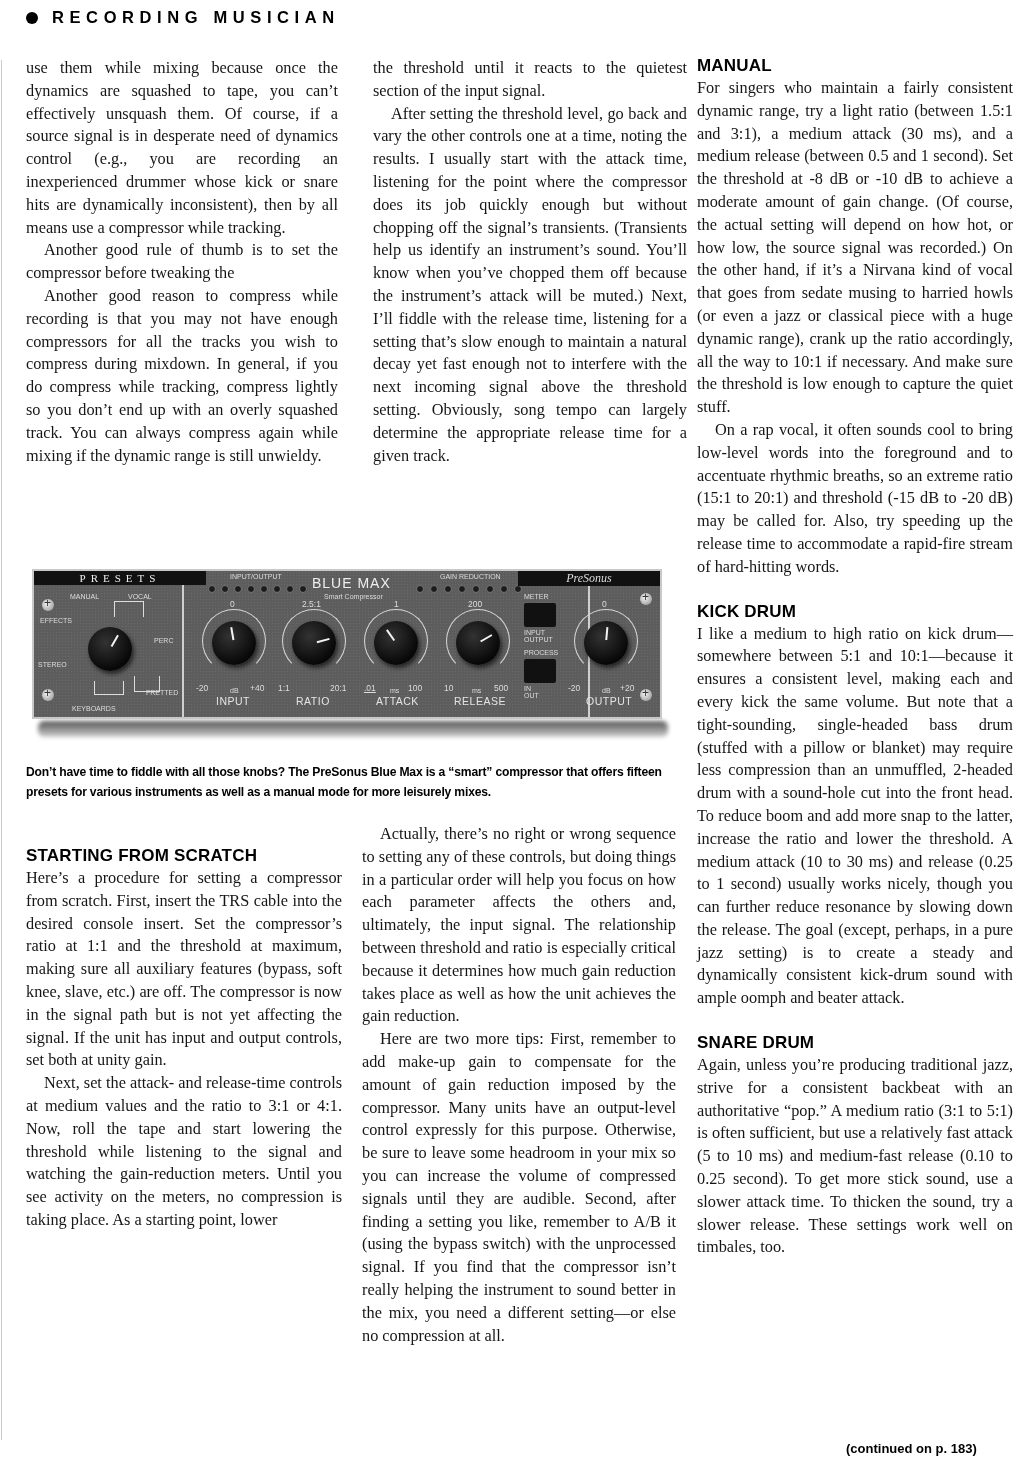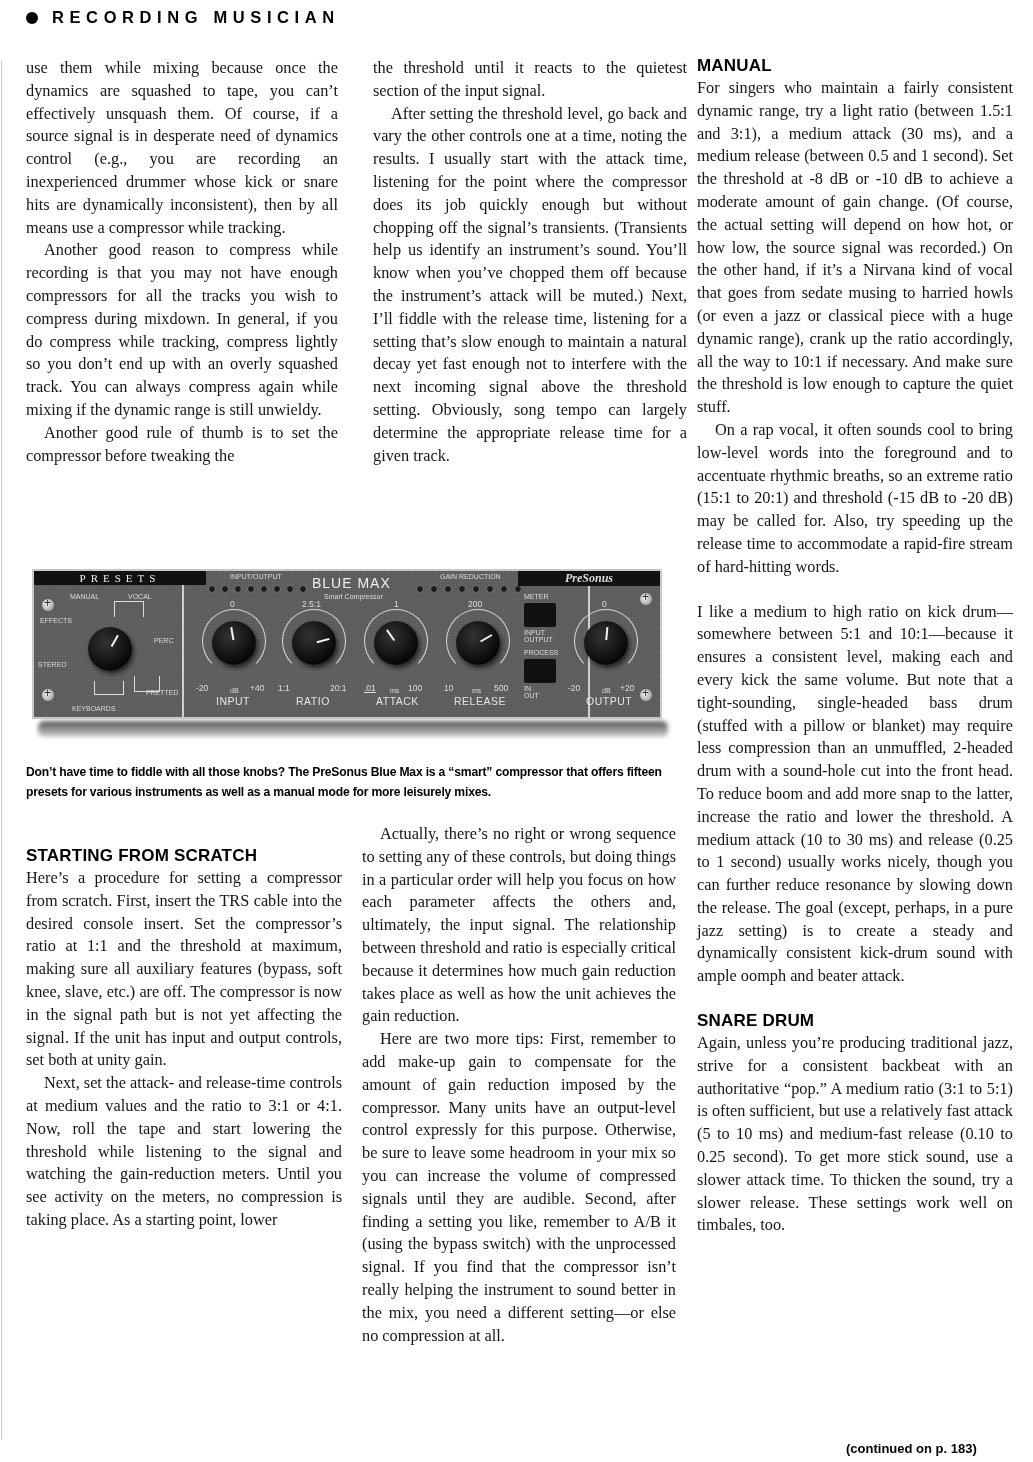--- a/index.html
+++ b/index.html
@@ -28,21 +28,21 @@
           border: 2px solid #c8c8c8; box-sizing: border-box; }
   .rack-shadow { position: absolute; left: 12px; top: 158px; width: 630px; height: 16px;
           background: linear-gradient(#555, #cfcfcf); filter: blur(2px); border-radius: 6px; }
   .panel { position: absolute; top: 0; bottom: 0; border-right: 2px solid #cfcfcf; box-sizing: border-box; }
   .presets-panel { left: 0; width: 150px; }
   .main-panel { left: 160px; width: 396px; }
   .brand-panel { left: 484px; width: 142px; border-right: none; }
   .presets-title { position: absolute; left: 0; top: 0; width: 172px; height: 14px; background: #111; color: #eee;
           font-family: "Liberation Serif", serif; font-size: 11px; letter-spacing: 5px; text-align: center; line-height: 14px; }
   .brand-title { position: absolute; left: 0; top: 0; width: 142px; height: 15px; background: #111; color: #ddd;
-          font-family: "Liberation Serif", serif; font-style: italic; font-size: 12px; text-align: center; line-height: 15px; font-weight: bold; }
+          font-family: "Liberation Serif", serif; font-style: italic; font-size: 12px; text-align: center; line-height: 15px; }
   .tiny { position: absolute; font-family: "Liberation Sans", sans-serif; font-size: 7px; color: #ddd; white-space: nowrap; }
   .small { position: absolute; font-family: "Liberation Sans", sans-serif; font-size: 8.5px; color: #ddd; white-space: nowrap; }
   .label { position: absolute; font-family: "Liberation Sans", sans-serif; font-size: 10.5px; color: #e4e4e4; white-space: nowrap; letter-spacing: 0.5px; }
   .blue-max { position: absolute; left: 118px; top: 4px; font-family: "Liberation Sans", sans-serif; font-size: 14px; color: #eee; letter-spacing: 1px; }
   .knob { position: absolute; width: 44px; height: 44px; border-radius: 50%; background: radial-gradient(circle at 40% 35%, #333, #080808 70%); box-shadow: 2px 3px 4px rgba(0,0,0,0.6); }
   .knob .pointer { position: absolute; left: 21px; top: 6px; width: 2px; height: 13px; background: #f3f3f3; transform-origin: 1px 16px; }
   .scale { position: absolute; width: 64px; height: 64px; border-radius: 50%; border: 1px solid #d8d8d8; border-bottom-color: transparent; box-sizing: border-box; }
   .led { position: absolute; top: 14px; width: 6px; height: 6px; border-radius: 50%; background: #1c1c1c; border: 1px solid #777; }
   .screw { position: absolute; width: 12px; height: 12px; border-radius: 50%; background: radial-gradient(circle at 40% 40%, #f2f2f2, #8a8a8a); }
   .screw::after { content: "+"; position: absolute; left: 2px; top: -3px; font-size: 12px; color: #333; font-family: "Liberation Sans", sans-serif; }
@@ -59,34 +59,35 @@
 
 <div class="left-rule"></div>
 
 <div class="running-head">
   <span class="dot"></span>
   <span class="title">RECORDING MUSICIAN</span>
 </div>
 
 <div class="col" id="colA1">
   <p class="noindent">use them while mixing because once the dynamics are squashed to tape, you can’t effectively unsquash them. Of course, if a source signal is in desperate need of dynamics control (e.g., you are recording an inexperienced drummer whose kick or snare hits are dynamically inconsistent), then by all means use a compressor while tracking.</p>
+  <p>Another good rule of thumb is to set the compressor before tweaking the</p>
   <p>Another good reason to compress while recording is that you may not have enough compressors for all the tracks you wish to compress during mixdown. In general, if you do compress while tracking, compress lightly so you don’t end up with an overly squashed track. You can always compress again while mixing if the dynamic range is still unwieldy.</p>
-  <p>Another good rule of thumb is to set the compressor before tweaking the</p>
 </div>
 
 <div class="col" id="colB1">
   <p class="noindent">the threshold until it reacts to the quietest section of the input signal.</p>
   <p>After setting the threshold level, go back and vary the other controls one at a time, noting the results. I usually start with the attack time, listening for the point where the compressor does its job quickly enough but without chopping off the signal’s transients. (Transients help us identify an instrument’s sound. You’ll know when you’ve chopped them off because the instrument’s attack will be muted.) Next, I’ll fiddle with the release time, listening for a setting that’s slow enough to maintain a natural decay yet fast enough not to interfere with the next incoming signal above the threshold setting. Obviously, song tempo can largely determine the appropriate release time for a given track.</p>
 </div>
 
 <div class="col" id="colC">
   <h3>MANUAL</h3>
   <p class="noindent">For singers who maintain a fairly consistent dynamic range, try a light ratio (between 1.5:1 and 3:1), a medium attack (30 ms), and a medium release (between 0.5 and 1 second). Set the threshold at -8 dB or -10 dB to achieve a moderate amount of gain change. (Of course, the actual setting will depend on how hot, or how low, the source signal was recorded.) On the other hand, if it’s a Nirvana kind of vocal that goes from sedate musing to harried howls (or even a jazz or classical piece with a huge dynamic range), crank up the ratio accordingly, all the way to 10:1 if necessary. And make sure the threshold is low enough to capture the quiet stuff.</p>
   <p>On a rap vocal, it often sounds cool to bring low-level words into the foreground and to accentuate rhythmic breaths, so an extreme ratio (15:1 to 20:1) and threshold (-15 dB to -20 dB) may be called for. Also, try speeding up the release time to accommodate a rapid-fire stream of hard-hitting words.</p>
   <div class="spacer-md"></div>
+  <h3>KICK DRUM</h3>
   <p class="noindent">I like a medium to high ratio on kick drum—somewhere between 5:1 and 10:1—because it ensures a consistent level, making each and every kick the same volume. But note that a tight-sounding, single-headed bass drum (stuffed with a pillow or blanket) may require less compression than an unmuffled, 2-headed drum with a sound-hole cut into the front head. To reduce boom and add more snap to the latter, increase the ratio and lower the threshold. A medium attack (10 to 30 ms) and release (0.25 to 1 second) usually works nicely, though you can further reduce resonance by slowing down the release. The goal (except, perhaps, in a pure jazz setting) is to create a steady and dynamically consistent kick-drum sound with ample oomph and beater attack.</p>
   <div class="spacer-md"></div>
   <h3>SNARE DRUM</h3>
   <p class="noindent">Again, unless you’re producing traditional jazz, strive for a consistent backbeat with an authoritative “pop.” A medium ratio (3:1 to 5:1) is often sufficient, but use a relatively fast attack (5 to 10 ms) and medium-fast release (0.10 to 0.25 second). To get more stick sound, use a slower attack time. To thicken the sound, try a slower release. These settings work well on timbales, too.</p>
 </div>
 
 <div class="figure">
   <div class="rack-shadow"></div>
   <div class="rack">
 

